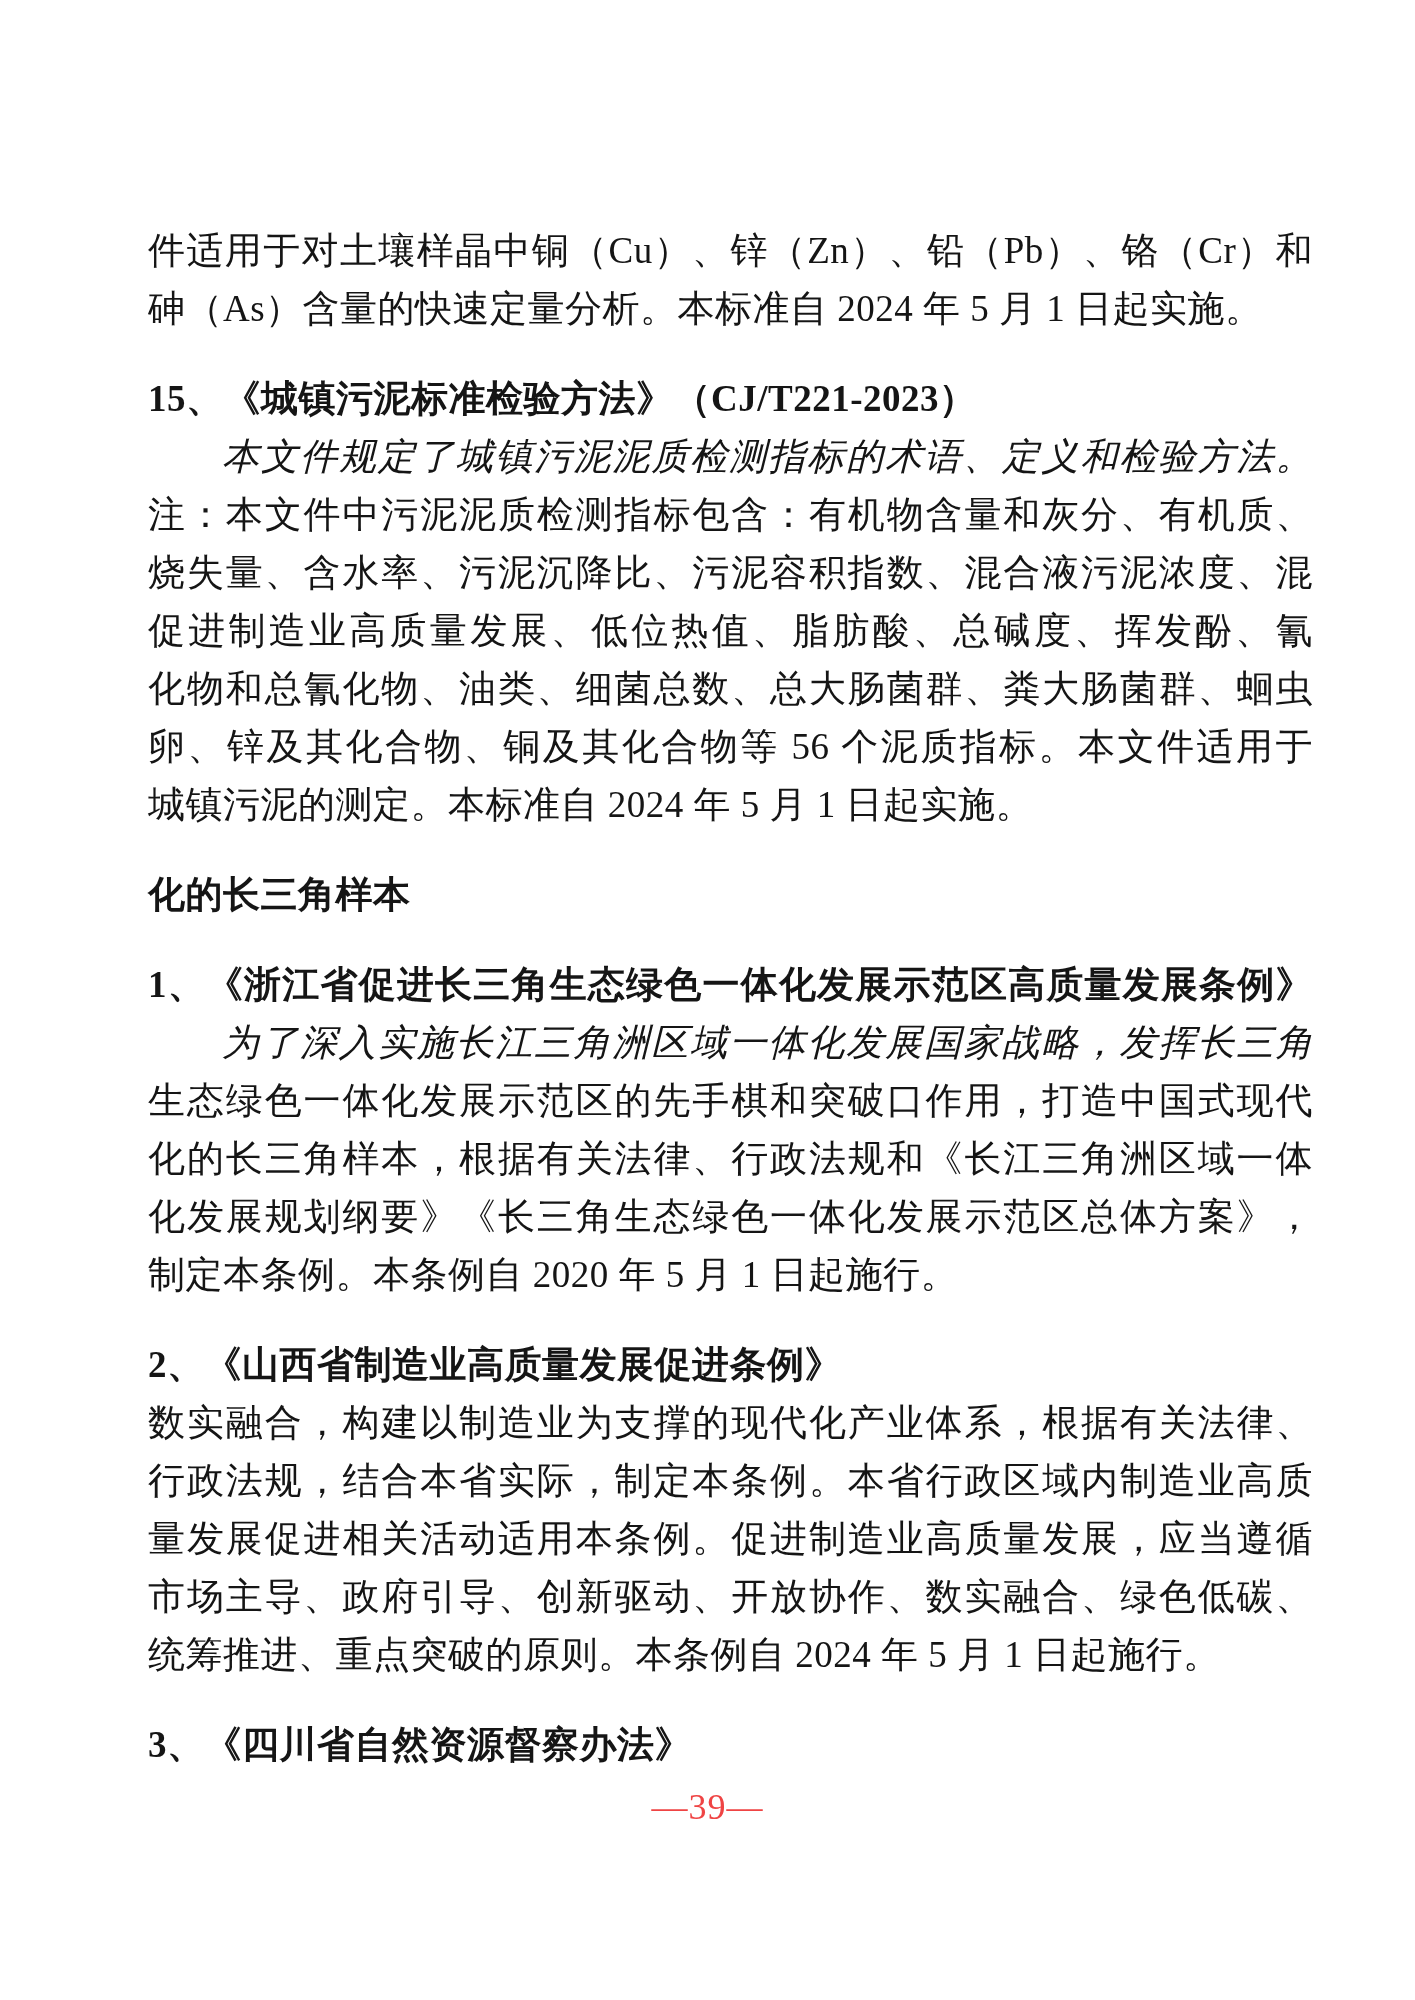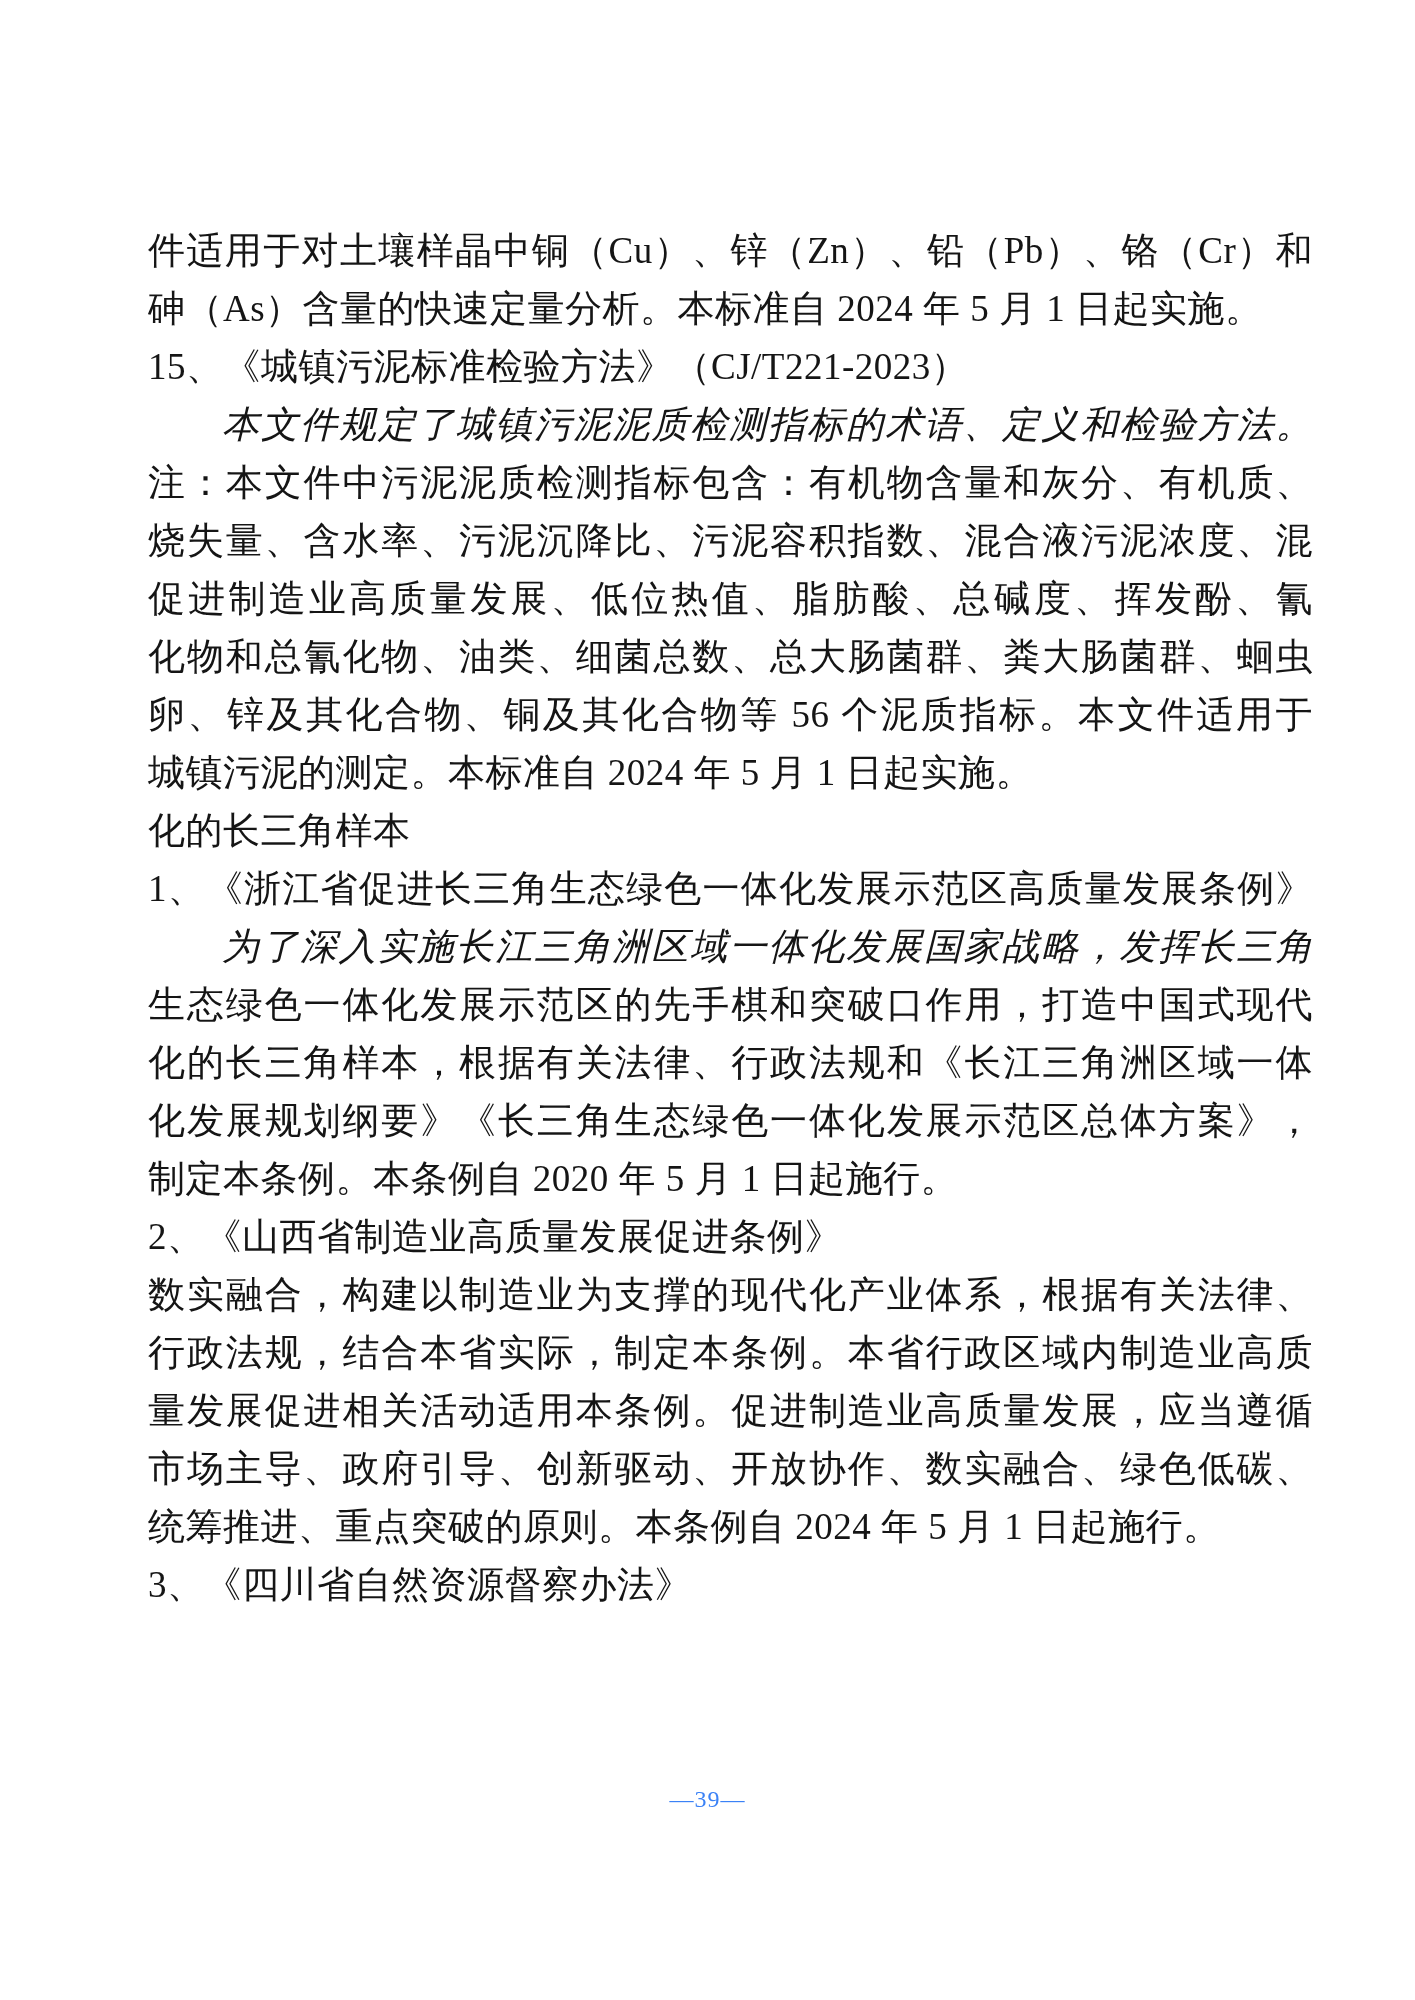--- a/index.html
+++ b/index.html
@@ -26,30 +26,30 @@
     letter-spacing: 0.5px;
     white-space: nowrap;
     overflow: visible;
   }
   .j {
     white-space: normal;
     text-align: justify;
     text-align-last: justify;
   }
   .ind { text-indent: 74px; font-style: italic; }
-  .b { font-weight: 400; }
+  .b { font-weight: 700; margin-top: 32px; }
   .footer {
     position: absolute;
     top: 1786px;
     left: 0;
     width: 100%;
     text-align: center;
-    font-size: 24px;
+    font-size: 36px;
     letter-spacing: 1px;
-    color: #3b82f6;
+    color: #ef4444;
   }
 </style>
 </head>
 <body>
 
 <div class="page">
   <p class="ln j">件适用于对土壤样晶中铜（Cu）、锌（Zn）、铅（Pb）、铬（Cr）和</p>
   <p class="ln">砷（As）含量的快速定量分析。本标准自 2024 年 5 月 1 日起实施。</p>
   <p class="ln b">15、《城镇污泥标准检验方法》（CJ/T221-2023）</p>
   <p class="ln ind j">本文件规定了城镇污泥泥质检测指标的术语、定义和检验方法。</p>

